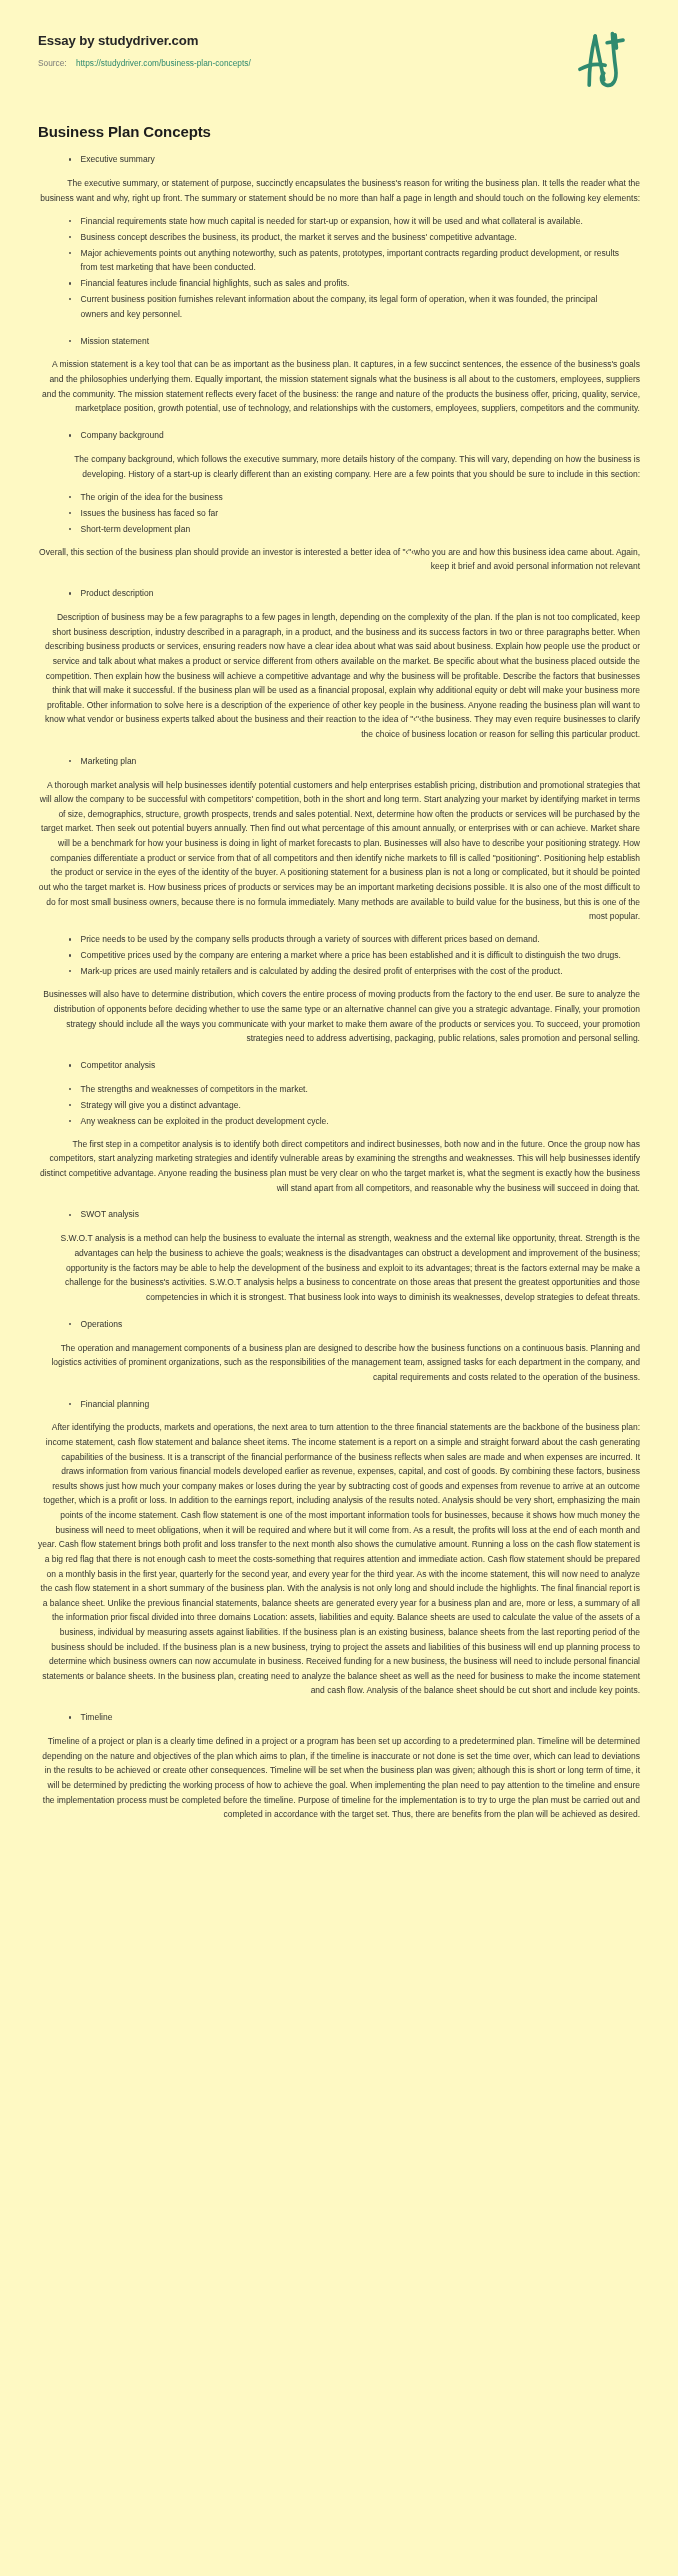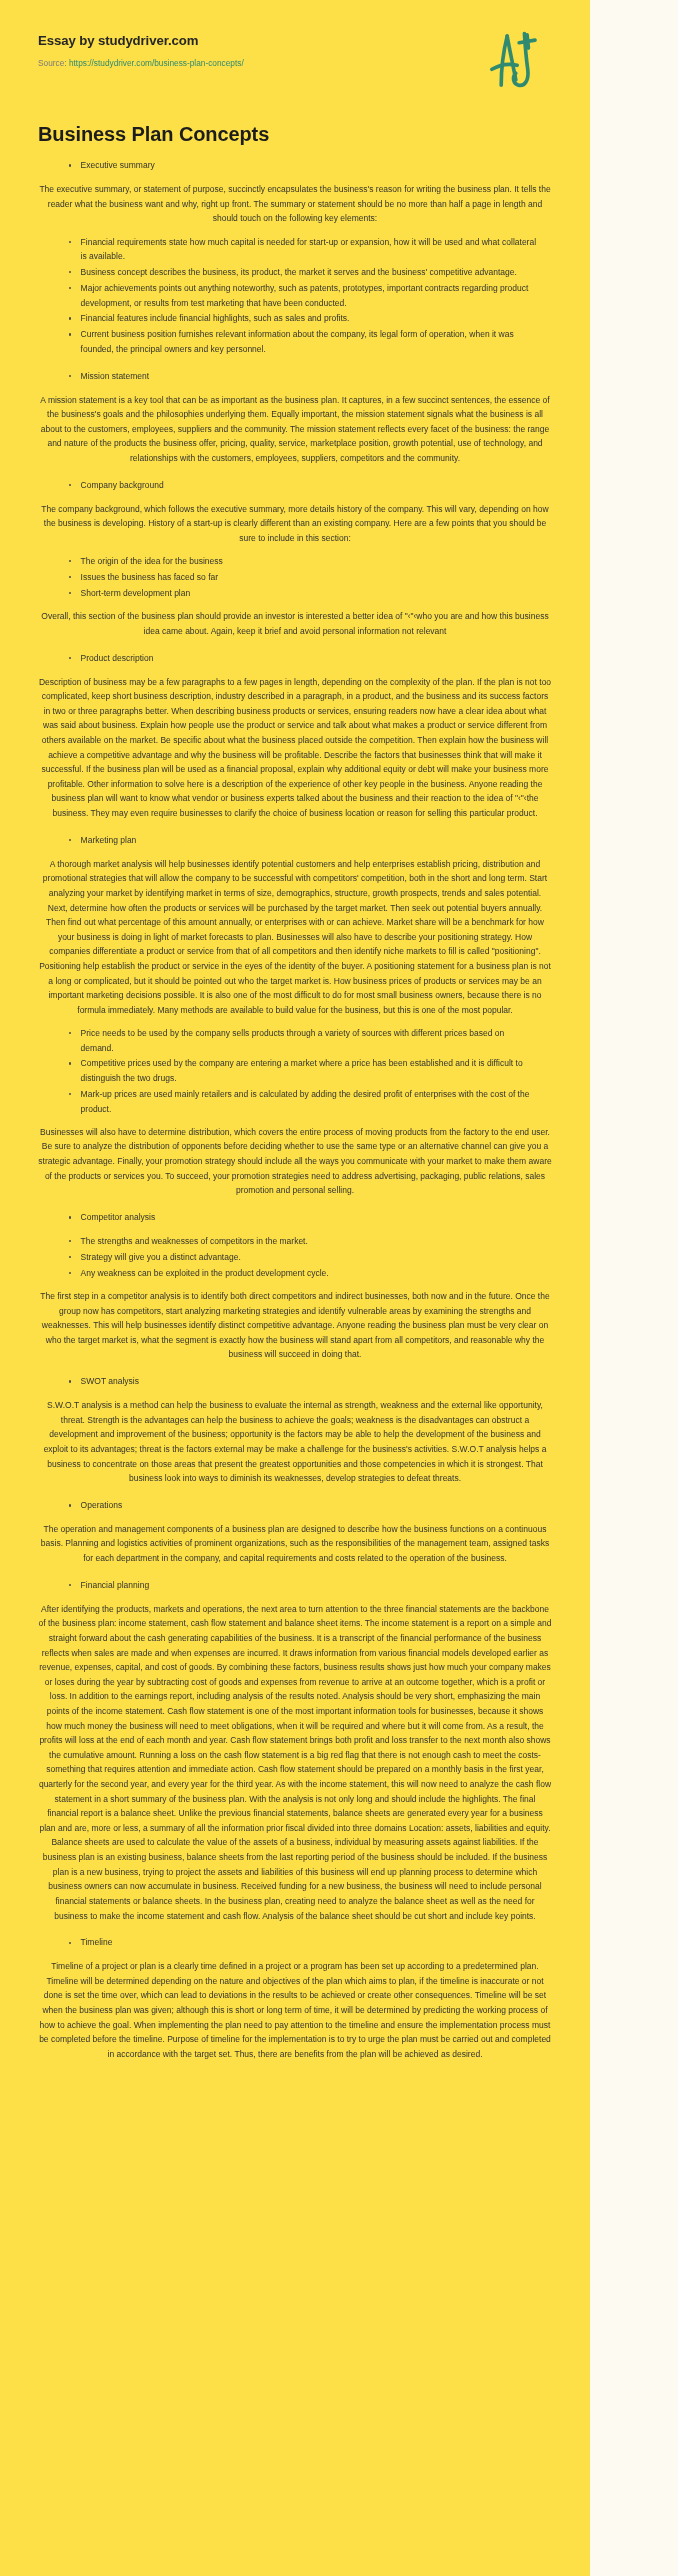--- a/index.html
+++ b/index.html
@@ -7,23 +7,23 @@
     padding: 0;
     background: #fdfaf2;
   }
   body {
     width: 678px;
     font-family: "Liberation Sans", sans-serif;
     color: #2f2f2f;
     -webkit-font-smoothing: antialiased;
   }
   .page {
-    width: 590px;
+    width: 678px;
     min-height: 2576px;
-    background: #fde047;
+    background: #fef9c3;
     box-sizing: border-box;
     position: relative;
   }
 
   
   .header {
     padding: 33px 38px 0 38px;
     position: relative;
     height: 89px;
     box-sizing: border-box;
@@ -37,48 +37,49 @@
     line-height: 1.2;
   }
   .header-source {
     font-size: 8.3px;
     color: #7a7a78;
     line-height: 1.2;
   }
   .header-source .src-link {
     color: #2f8a6f;
     text-decoration: none;
+    margin-left: 7px;
   }
   .logo {
     position: absolute;
     right: 45px;
     top: 28px;
     width: 73px;
     height: 64px;
   }
 
   
   .doc {
     padding: 34px 38px 40px 38px;
     box-sizing: border-box;
   }
   .doc-title {
-    font-size: 20px;
+    font-size: 15px;
     font-weight: bold;
     color: #1d1d1d;
     margin: 0 0 12px 0;
     letter-spacing: -0.1px;
   }
 
   p.para {
     font-size: 8.5px;
     line-height: 1.72;
     margin: 8.6px 0 8.6px 0;
     color: #33332f;
-    text-align: center;
+    text-align: right;
   }
 
   ul.blist {
     margin: 8px 15px 8px 0;
     padding-left: 28px;
     list-style: none;
   }
   ul.blist > li {
     position: relative;
     font-size: 8.5px;

